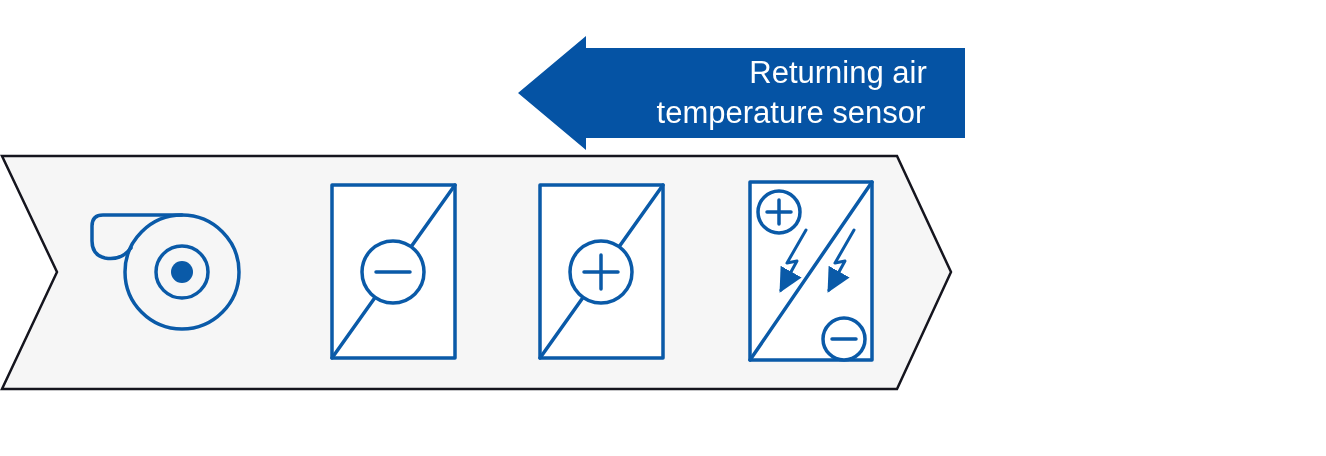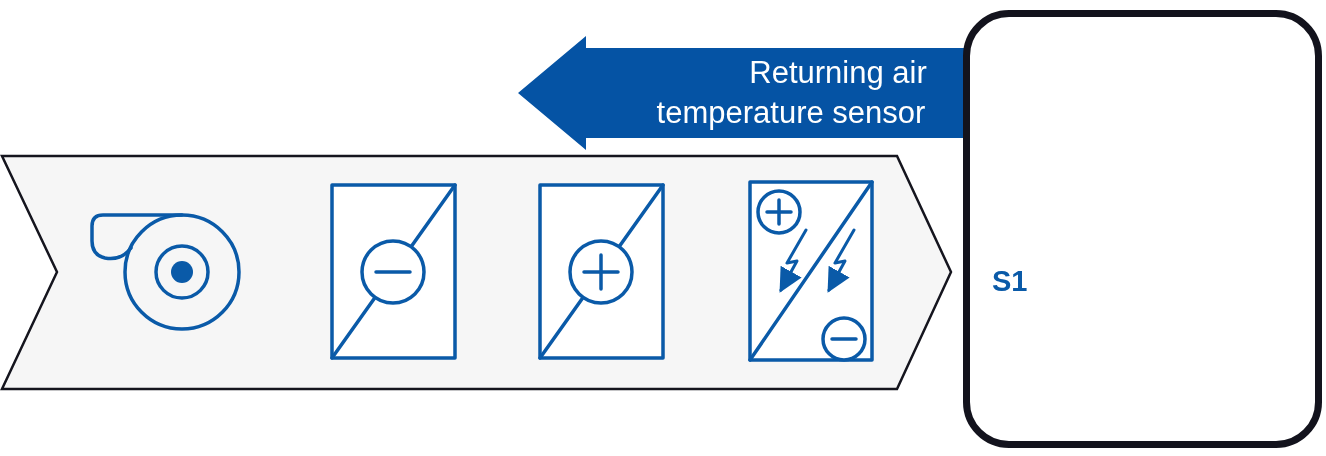--- a/index.html
+++ b/index.html
@@ -108,17 +108,14 @@
       <line class="icon" x1="832" y1="339" x2="856" y2="339"></line>
     </g>
 
     <g>
       <polygon points="518,93 586,36 586,48 965,48 965,138 586,138 586,150" fill="#0553a4"></polygon>
       <text class="arrow-text" x="838" y="83" text-anchor="middle">Returning air</text>
       <text class="arrow-text" x="791" y="123" text-anchor="middle">temperature sensor</text>
     </g>
   </svg>
 
-  <div class="s1-box">
-    <span class="s1-label">S1</span>
-  </div>
 
 </div>
 
 </body></html>

